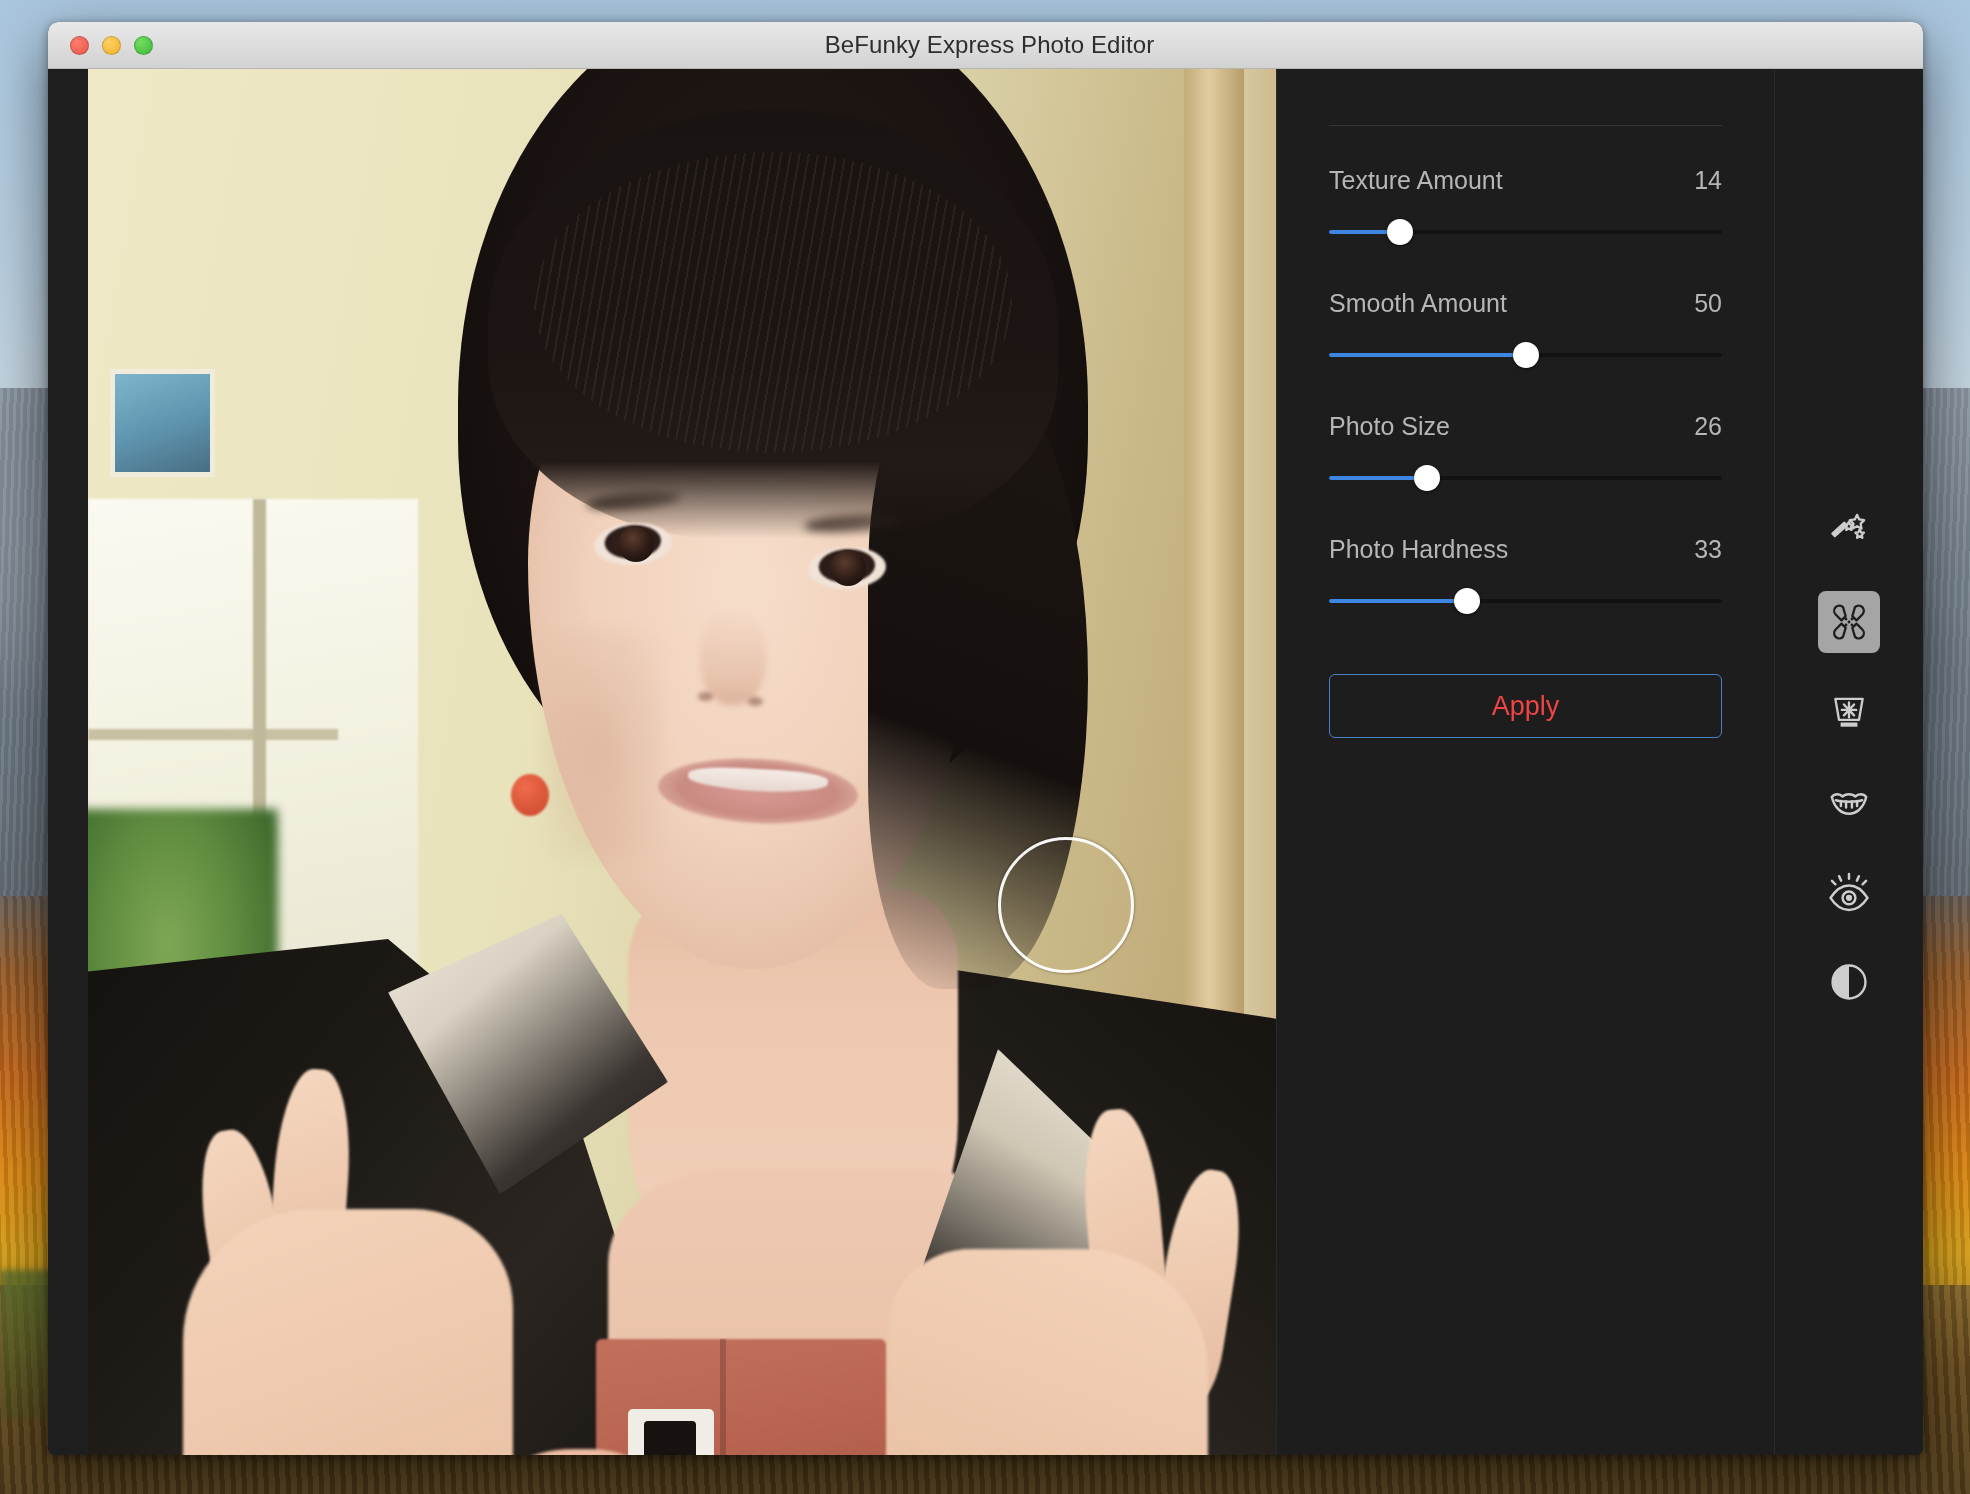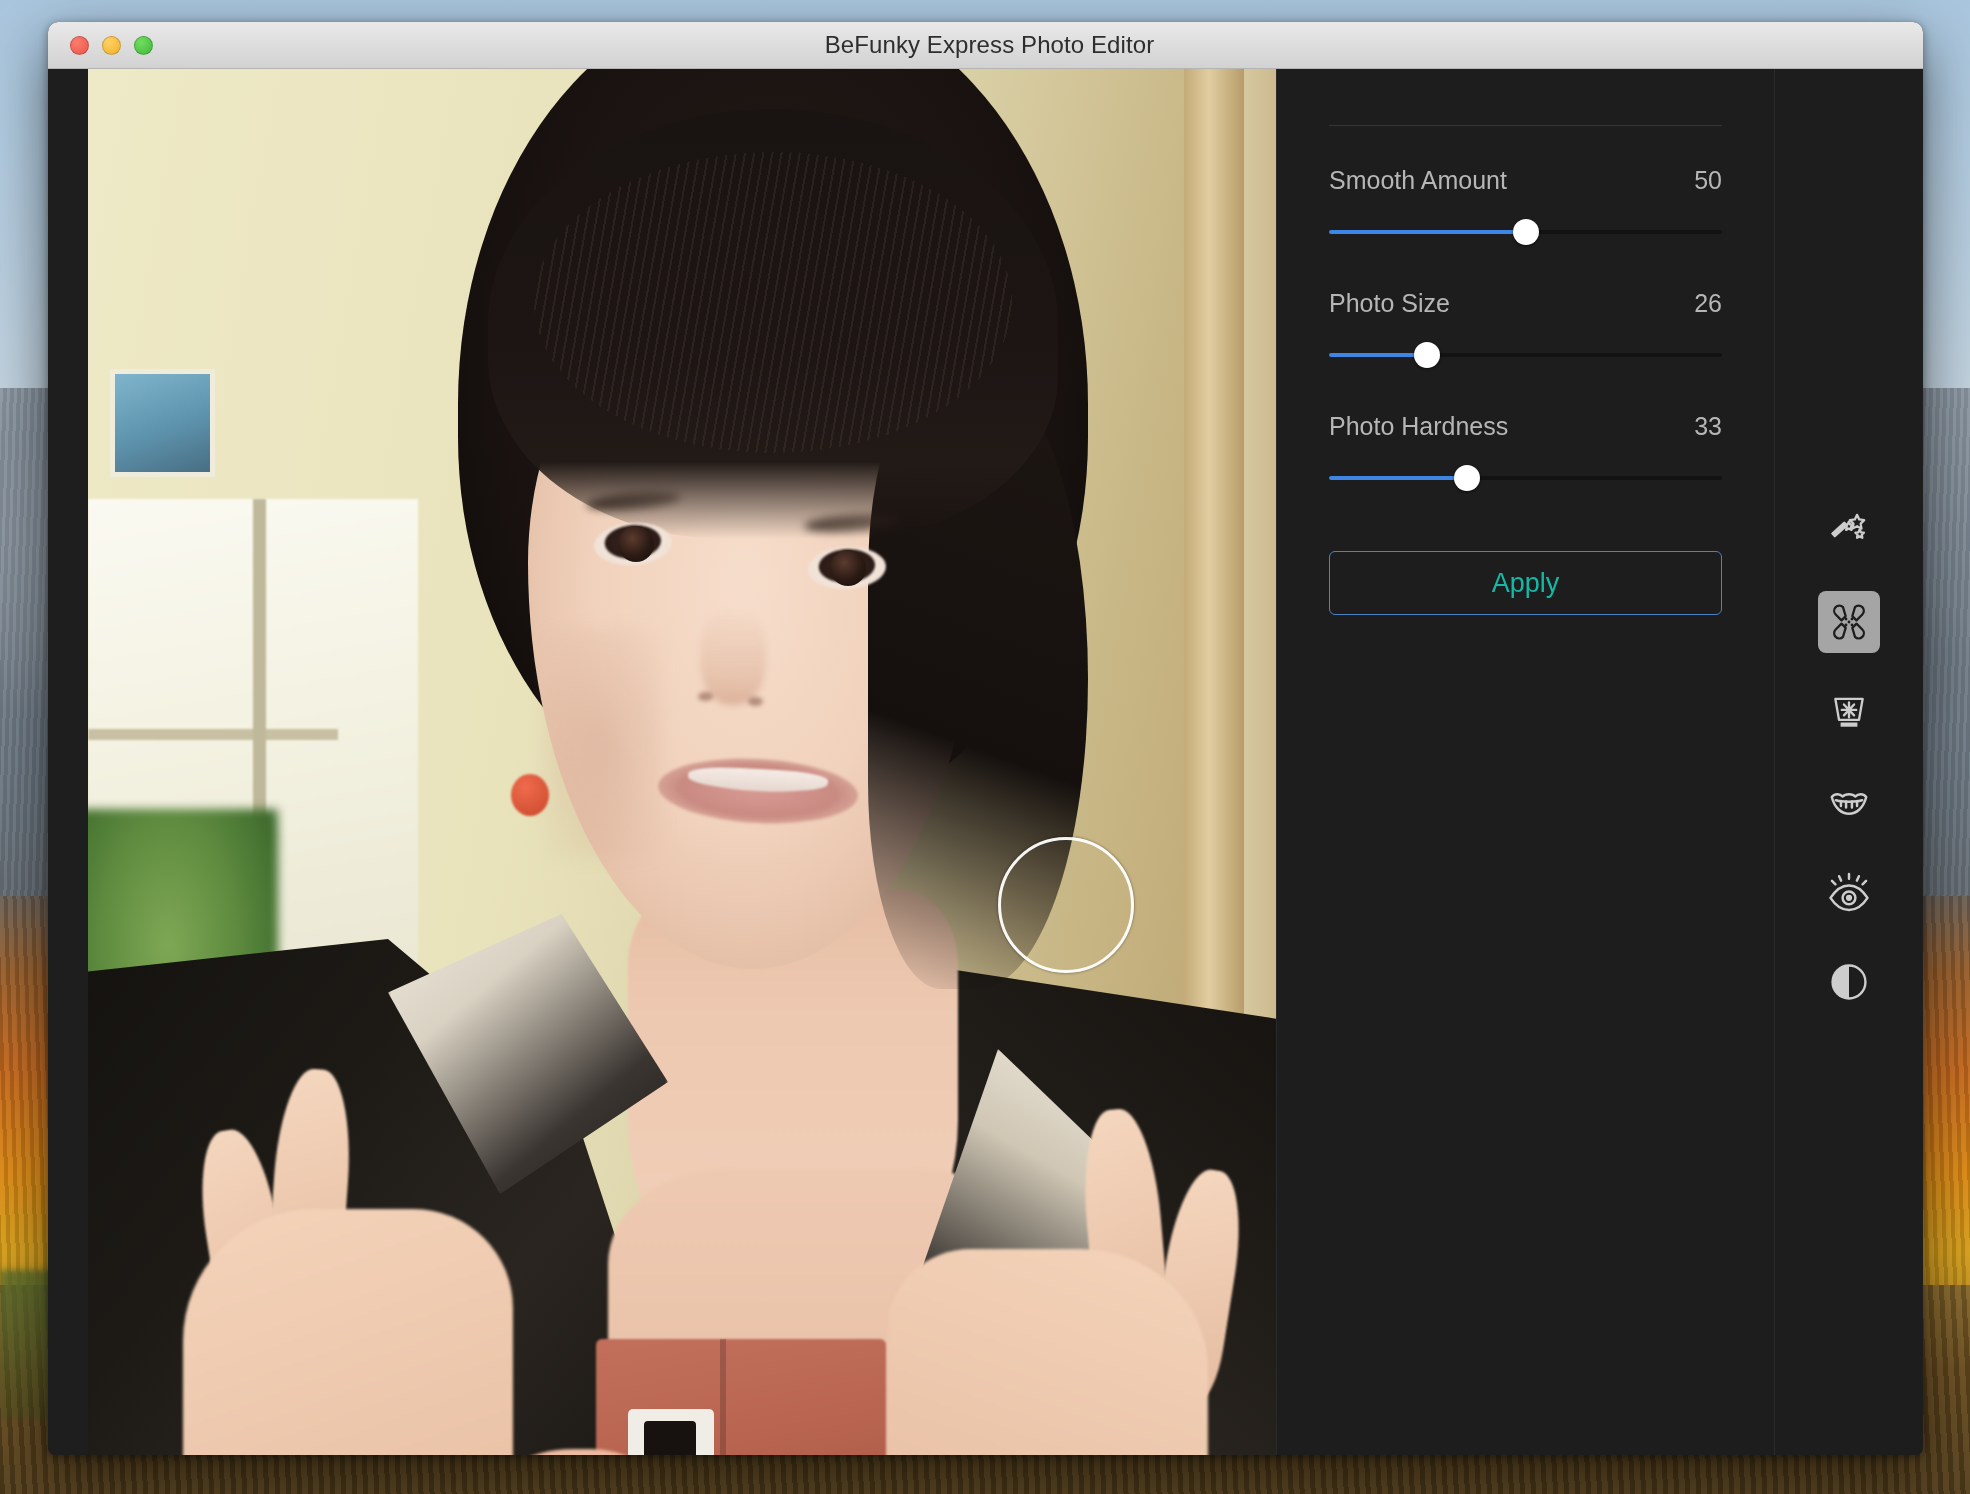--- a/index.html
+++ b/index.html
@@ -517,21 +517,21 @@
     cursor: pointer;
   }
 
   #apply-button {
     margin-top: 60px;
     width: 100%;
     height: 64px;
     border: 1px solid #4a82c4;
     border-radius: 6px;
     background: #1d1d1d;
-    color: #14b8a6;
+    color: #ef4444;
     font-size: 27px;
     font-family: "Liberation Sans", sans-serif;
     cursor: pointer;
     display: flex; align-items: center; justify-content: center;
   }
 
   
   #icon-rail {
     width: 148px;
     background: #1d1d1d;
@@ -630,20 +630,31 @@
 
         <div id="brush-cursor" style="width: 136px; height: 136px;"></div>
       </div>
 
     </div>
 
     <div id="settings-panel">
 
       <div id="panel-divider"></div>
 
+      <div class="slider-group">
+        <div class="slider-head">
+          <span class="slider-label">Texture Amount</span>
+          <span class="slider-value">14</span>
+        </div>
+        <div class="slider-rail">
+          <div class="rail-bg"></div>
+          <div class="rail-fill" style="width:18%"></div>
+          <div class="rail-knob" style="left:18%"></div>
+        </div>
+      </div>
 
       <div class="slider-group">
         <div class="slider-head">
           <span class="slider-label">Smooth Amount</span>
           <span class="slider-value">50</span>
         </div>
         <div class="slider-rail">
           <div class="rail-bg"></div>
           <div class="rail-fill" style="width:50%"></div>
           <div class="rail-knob" style="left:50%"></div>

